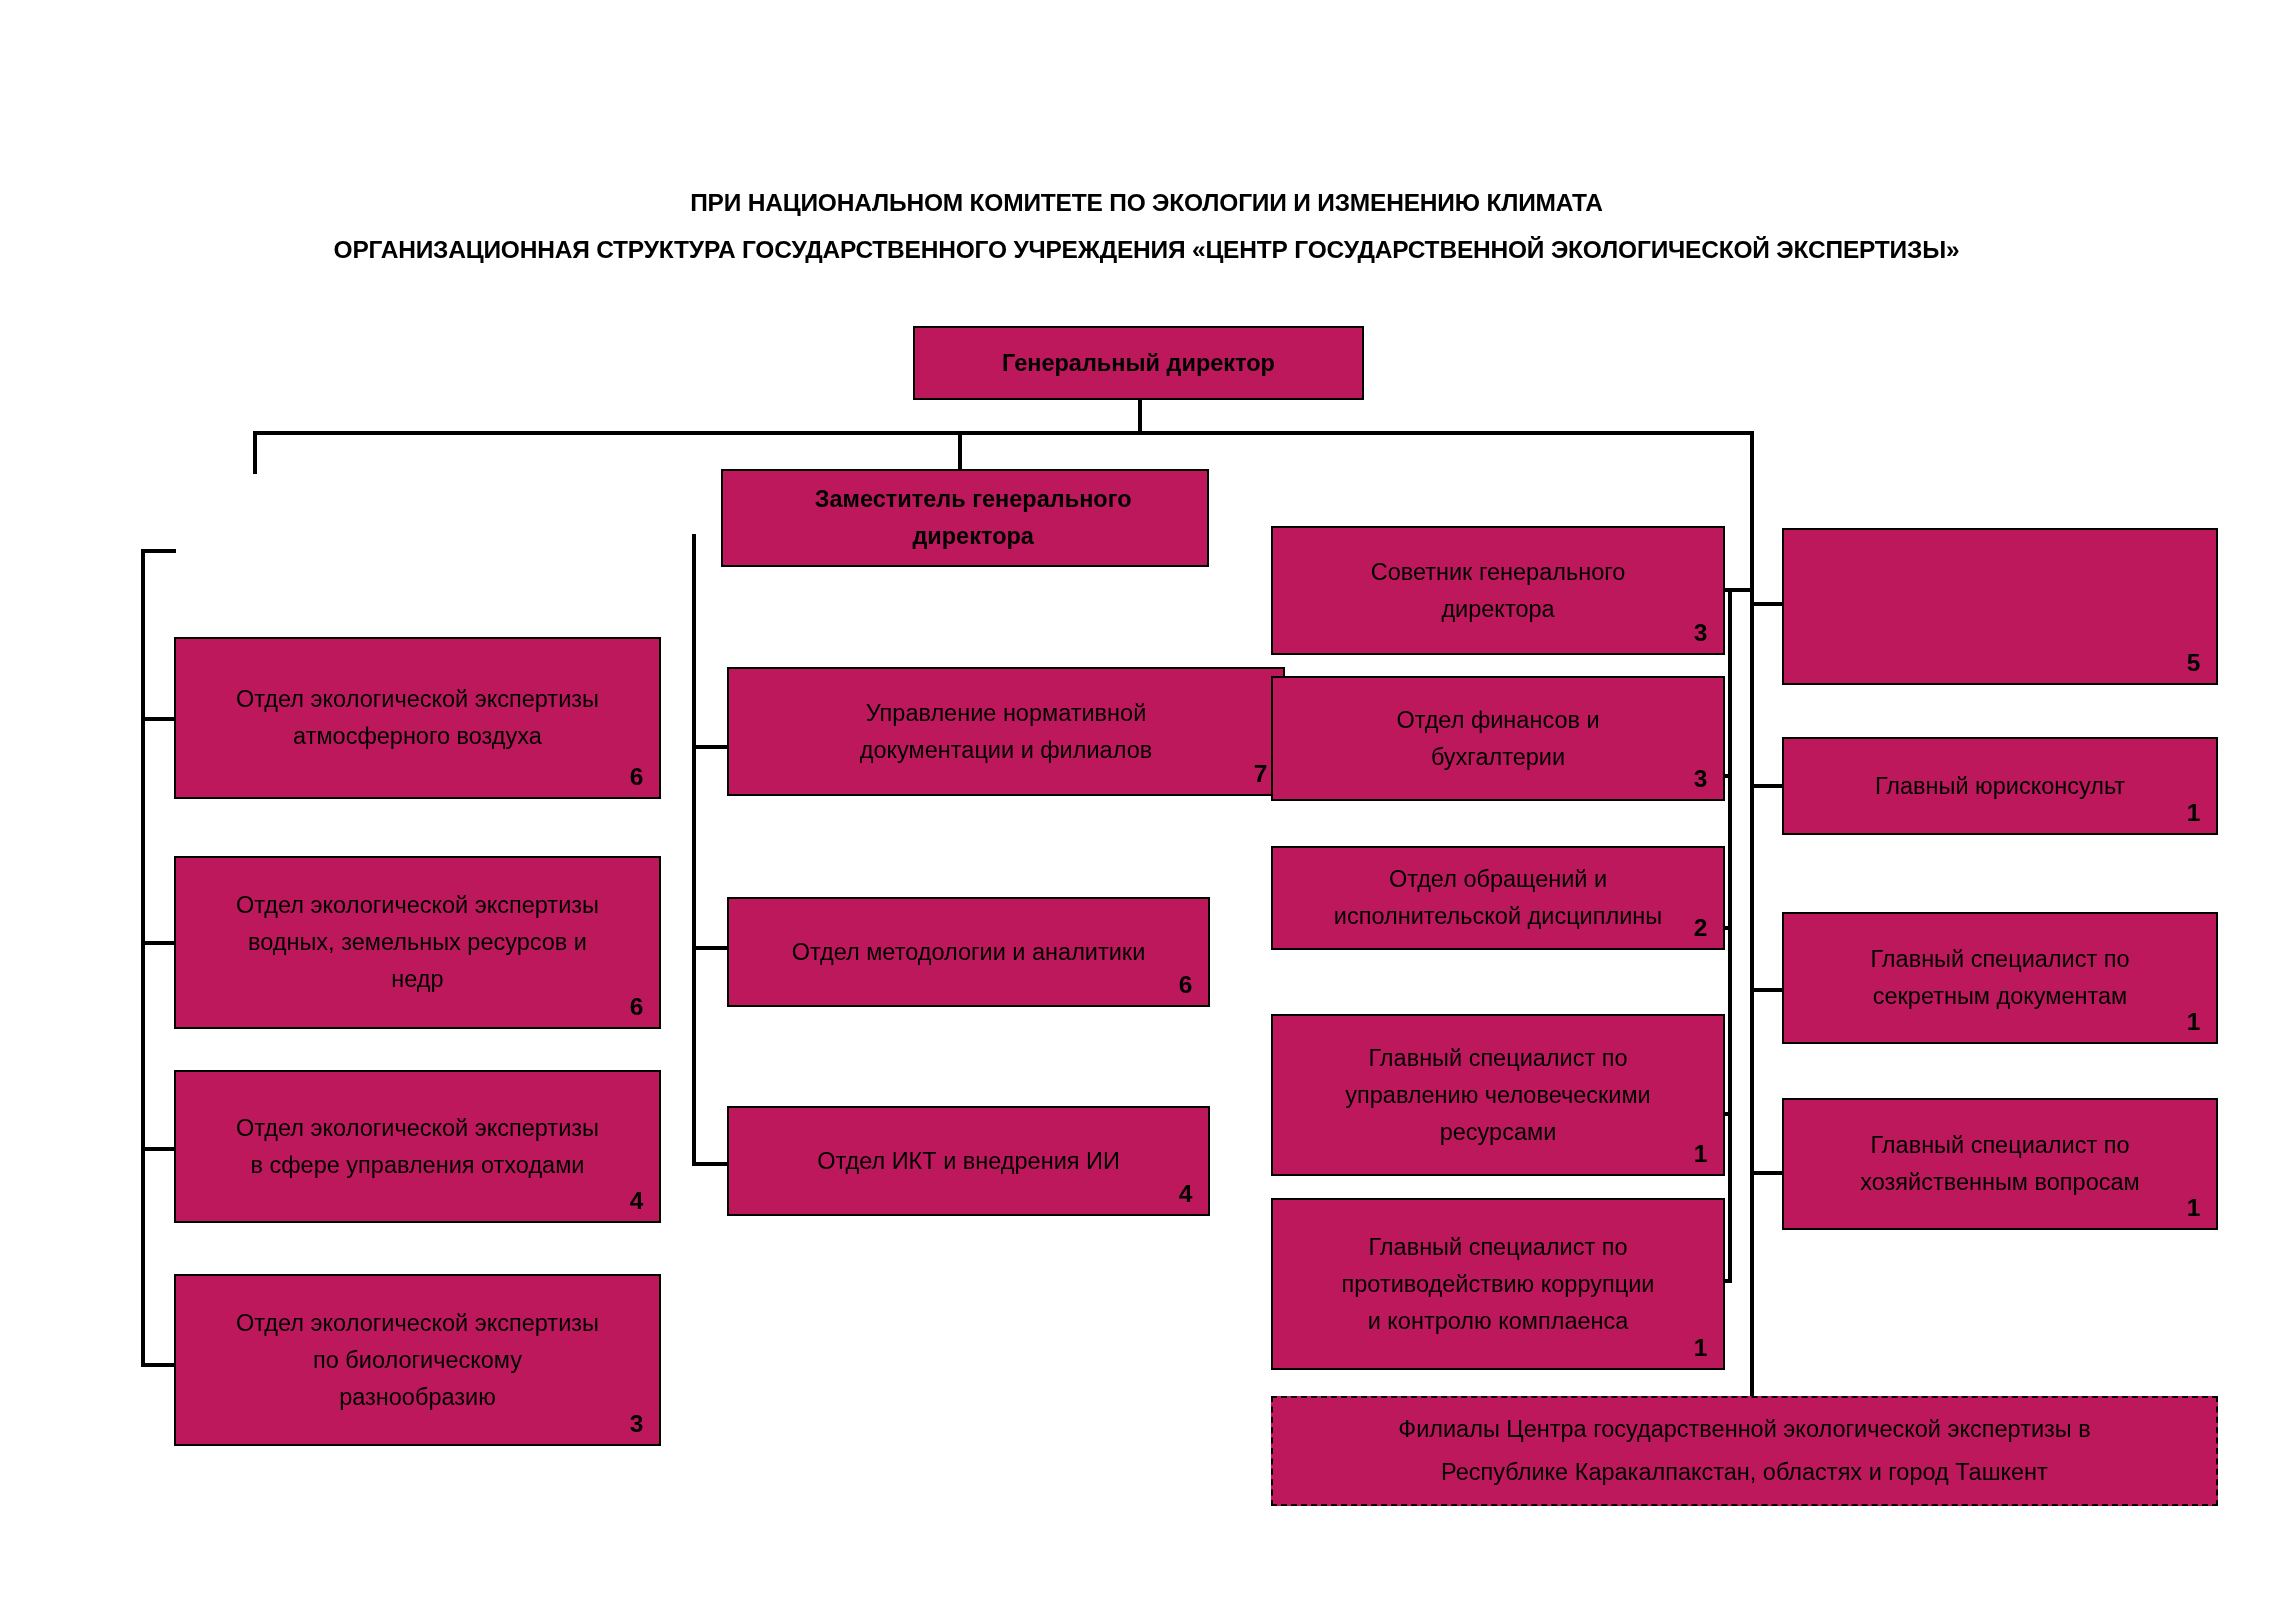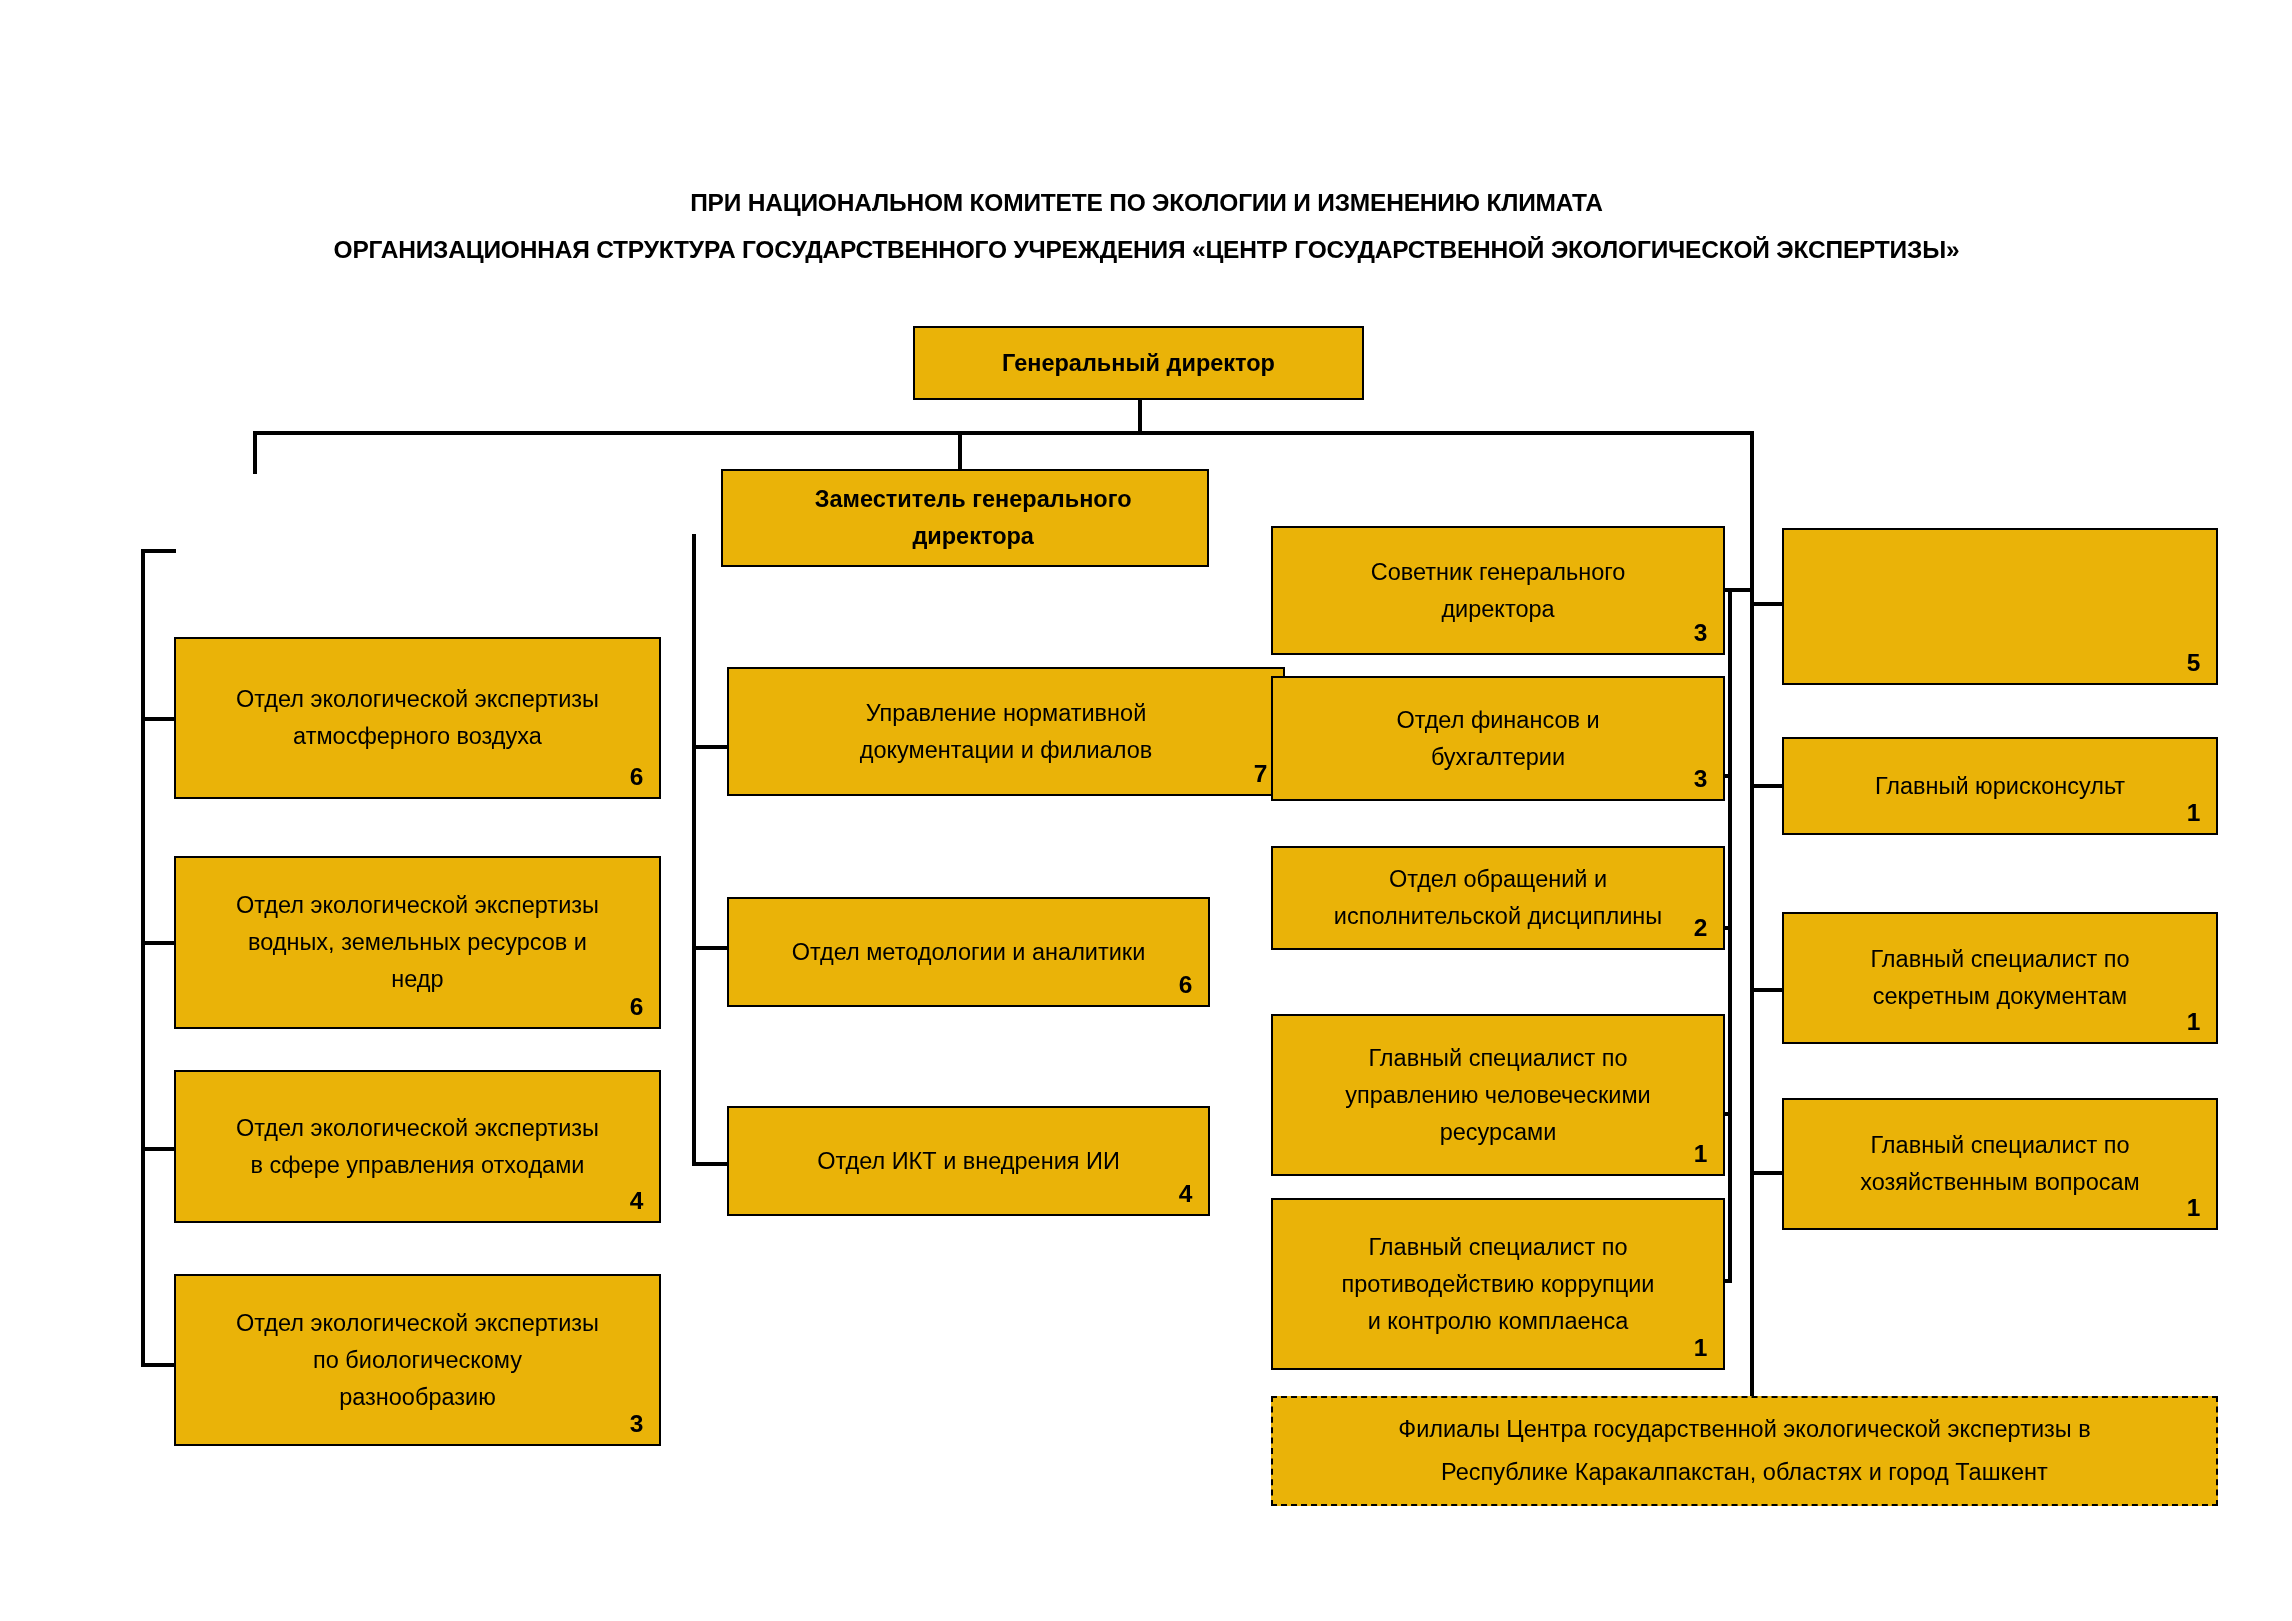--- a/index.html
+++ b/index.html
@@ -33,21 +33,21 @@
     letter-spacing: -0.2px;
     line-height: 47px;
     white-space: nowrap;
   }
 
   
   .node {
     position: absolute;
     box-sizing: border-box;
     border: 2.9px solid #000000;
-    background: #eab308;
+    background: #be185d;
     display: flex;
     flex-direction: column;
     justify-content: center;
     padding: 5.9px 15.7px 5.9px 15.7px;
     z-index: 5;
   }
   .node .label {
     text-align: center;
     font-size: 23.5px;
     line-height: 37px;

